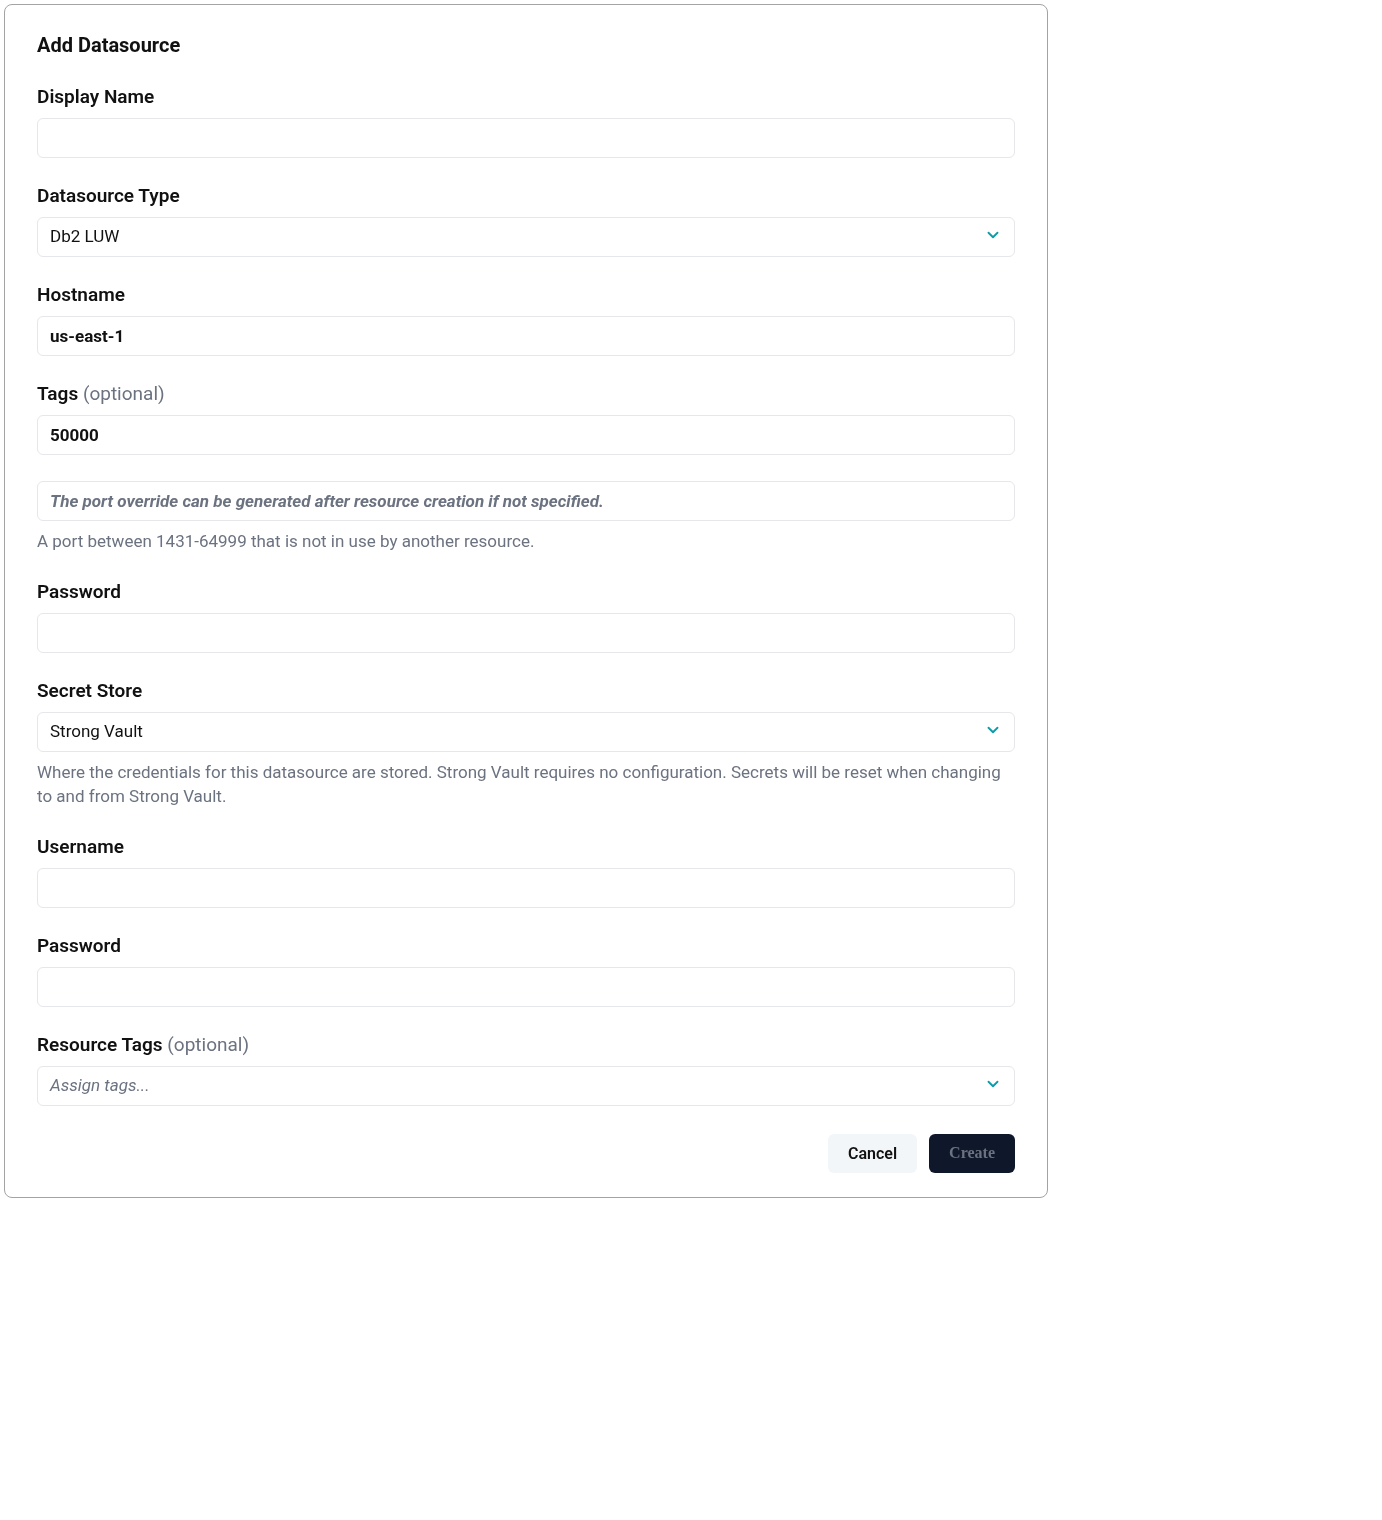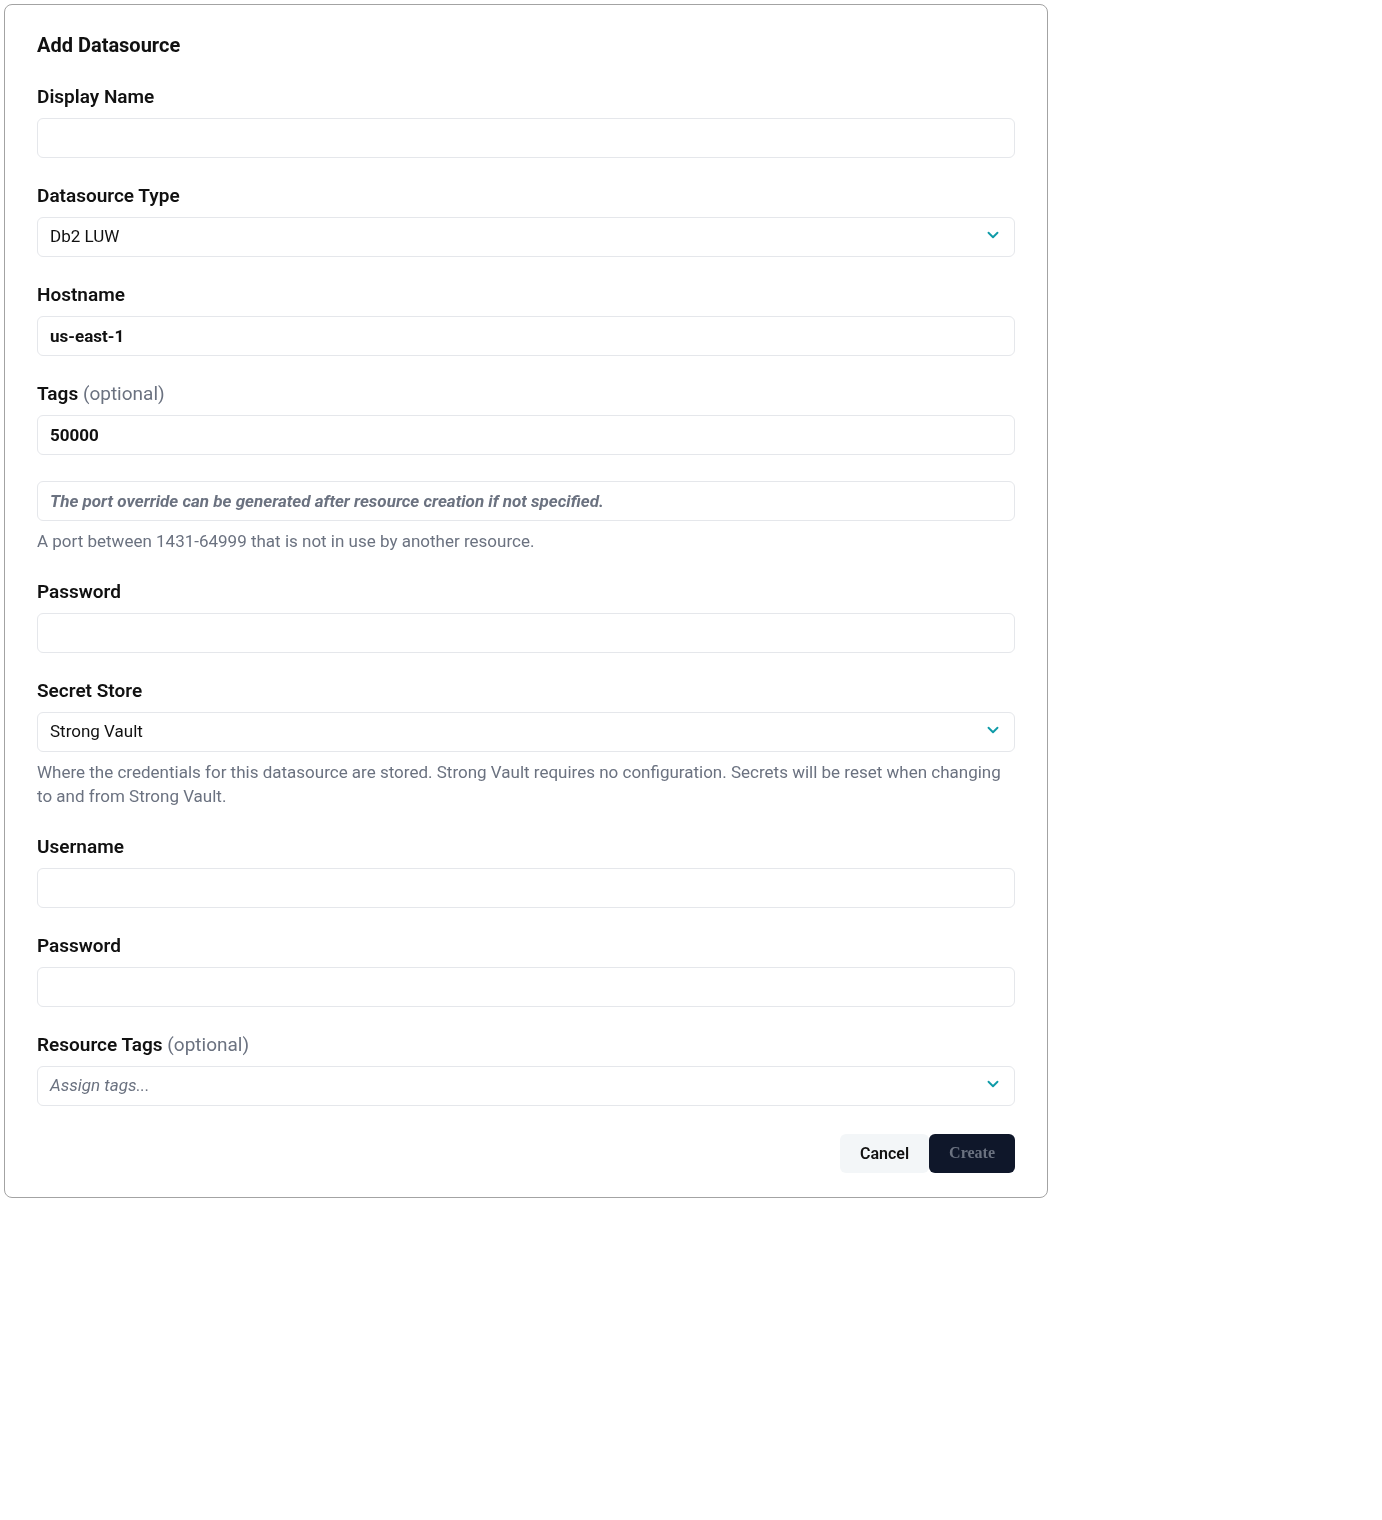--- a/index.html
+++ b/index.html
@@ -60,20 +60,21 @@
     .chevron { color: #0f9ba8; flex-shrink: 0; }
     .helper {
       color: #6b7280;
       font-size: 17px;
       margin-top: 8px;
       line-height: 1.45;
     }
     .actions {
       display: flex;
       justify-content: flex-end;
+      gap: 12px;
       margin-top: 14px;
     }
     .btn {
       border-radius: 6px;
       padding: 10px 20px;
       font-size: 16px;
       font-weight: 600;
       cursor: pointer;
       border: none;
       font-family: inherit;

